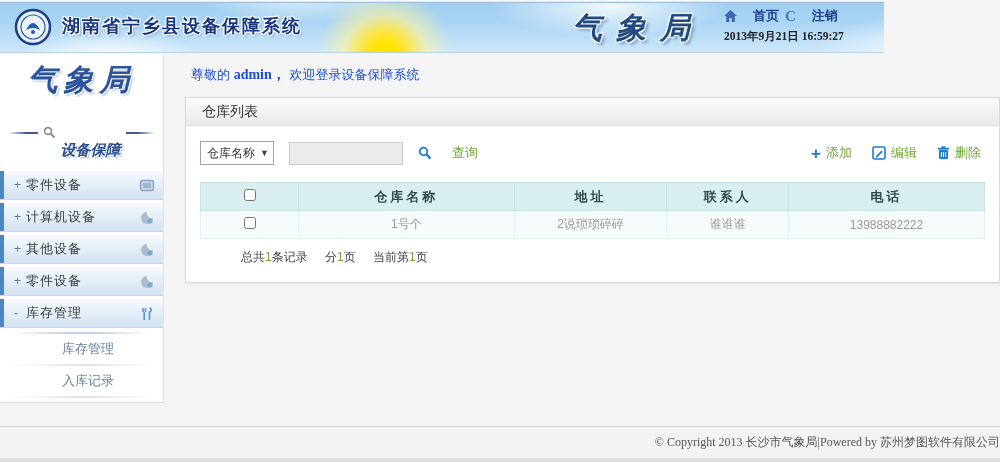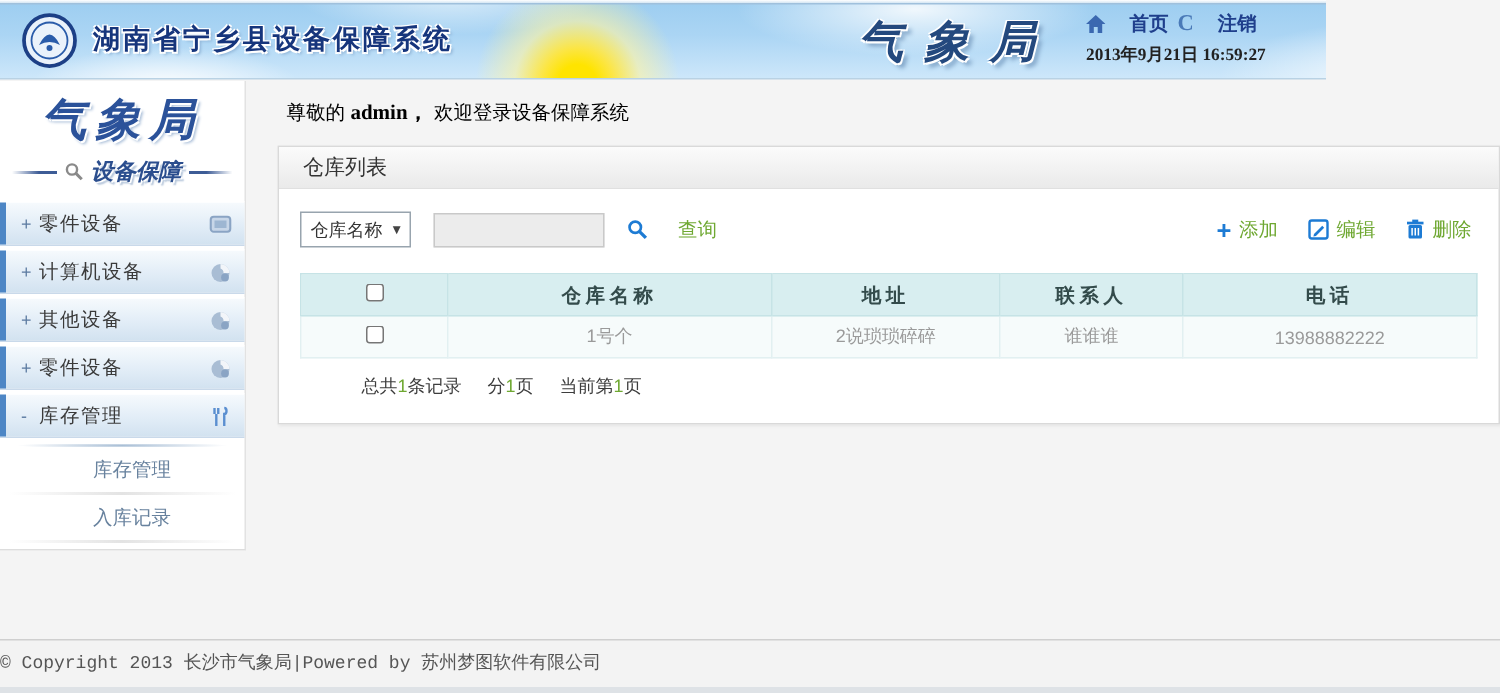--- a/index.html
+++ b/index.html
@@ -50,21 +50,21 @@
   .side-logo { text-align:center; padding-top:6px; }
   .side-logo-title {
     font-size:30px; font-weight:bold; font-style:italic; letter-spacing:6px;
     font-family:"Liberation Serif","DejaVu Serif",serif; color:#2b529a;
     text-shadow:1px 1px 0 #fff,2px 2px 2px #a9bed8;
   }
   .side-logo-sub { display:flex; align-items:center; justify-content:center; gap:5px; margin:4px 8px 10px 8px; }
   .side-logo-sub .rule { flex:1; height:2px; background:linear-gradient(90deg,rgba(60,90,150,0),#3d5c96 60%,#3d5c96); }
   .side-logo-sub .rule.r2 { background:linear-gradient(90deg,#3d5c96,#3d5c96 40%,rgba(60,90,150,0)); }
   .side-logo-sub-label { font-size:15px; font-weight:bold; font-style:italic; color:#2b4e8e;
-    font-family:"Liberation Serif","DejaVu Serif",serif; text-shadow:1px 1px 0 #fff,2px 2px 1px #b8c8dc; }
+    font-family:"Liberation Serif","DejaVu Serif",serif; text-shadow:1px 1px 0 #fff,2px 2px 1px #b8c8dc;margin-top:36px; }
   .menu-item {
     position:relative; height:30px; margin-bottom:2px; display:flex; align-items:center;
     background:linear-gradient(180deg,#f6fafd 0%,#e2edf7 55%,#d2e2f0 100%);
     border-top:1px solid #fff; border-bottom:1px solid #c9d9ea;
     padding-left:14px; cursor:pointer;
   }
   .menu-item::before { content:""; position:absolute; left:0; top:0; bottom:0; width:4px; background:#4d86c5; }
   .menu-prefix { width:12px; font-size:12px; color:#5b7aa0; }
   .menu-label { font-size:13px; color:#3a3a3a; letter-spacing:1px; }
   .menu-icon { position:absolute; right:8px; top:7px; width:16px; height:16px; }
@@ -74,21 +74,21 @@
   .submenu-item .dot { position:absolute; left:36px; top:13px; width:5px; height:5px;
     border-radius:50%; background:#3a6ec8; display:none; }
   .submenu-item.active { color:#5a7ba2; }
   .submenu-item.active .dot { display:block; }
   .submenu-sep { height:2px; margin:0 6px;
     background:radial-gradient(ellipse 70px 2px at 50% 50%, #a9bfd6, rgba(200,214,230,0)); }
   .submenu-sep.light { background:linear-gradient(90deg,rgba(220,220,220,0),#e3e3e3,rgba(220,220,220,0)); }
 
   
   .main { position:absolute; left:165px; top:54px; right:0; bottom:36px; }
-  .greeting { padding:12px 0 0 26px; font-size:13px; color:#000000; }
+  .greeting { padding:12px 0 0 26px; font-size:13px; color:#1d4ed8; }
   .greeting b { font-family:"Liberation Serif","DejaVu Serif",serif; font-size:14px; }
   .panel { margin:13px 0 0 20px; background:#fff; border:1px solid #d9d9d9; box-shadow:1px 1px 2px #e4e4e4; }
   .panel-header { height:28px; line-height:27px; padding-left:16px;
     background:linear-gradient(180deg,#fbfbfb,#eaeaea); border-bottom:1px solid #e0e0e0;
     font-size:14px; color:#333; }
   .panel-body { padding:14px 14px 16px 14px; }
 
   .toolbar { display:flex; align-items:center; height:26px; }
   .field-select { width:74px; height:24px; border:1px solid #98a4ae; background:#fff;
     font-size:12px; color:#333; display:flex; align-items:center; padding:0 4px 0 6px; cursor:pointer; }
@@ -108,22 +108,22 @@
     font-size:12px; color:#9a9a9a; text-align:center; }
   .wh-table input[type=checkbox] { width:12px; height:12px; cursor:pointer; }
 
   .pagination { margin-top:10px; font-size:12px; color:#3d3d3d;margin-left:41px; }
   .pagination .seg { margin-right:14px; }
   .pg-num { color:#6fa832; }
 
   
   .footer { position:absolute; left:0; bottom:0; width:1000px; height:36px;
     background:#f3f3f3; border-top:1px solid #cfcfcf; }
-  .footer-text { text-align:left; line-height:30px; font-size:12px; color:#555;
-    font-family:Liberation Mono, monospace; }
+  .footer-text { text-align:right; line-height:30px; font-size:12px; color:#555;
+    font-family:Liberation Serif, serif; }
   .footer-strip { position:absolute; bottom:0; left:0; width:100%; height:4px; background:#dee2e6; }
 
   svg { display:block; }
 </style>
 </head>
 <body>
 
 <div class="banner">
   <div class="banner-topline"></div>
   <div class="logo-emblem">

